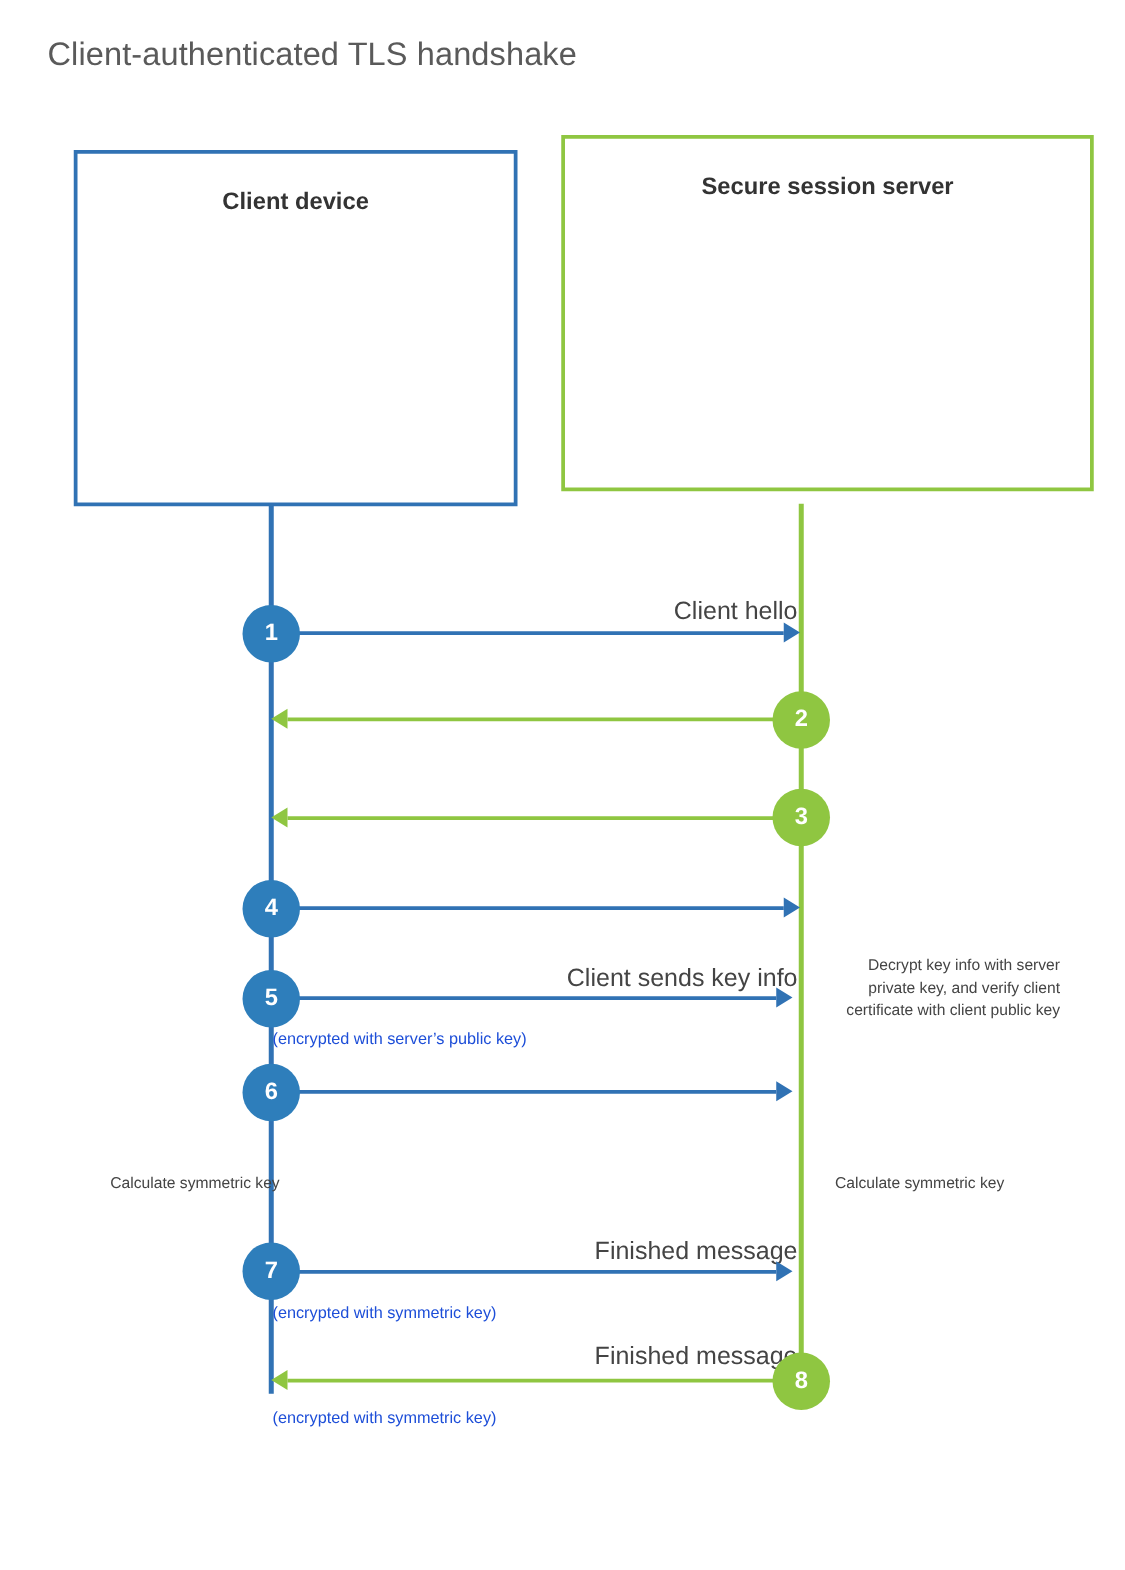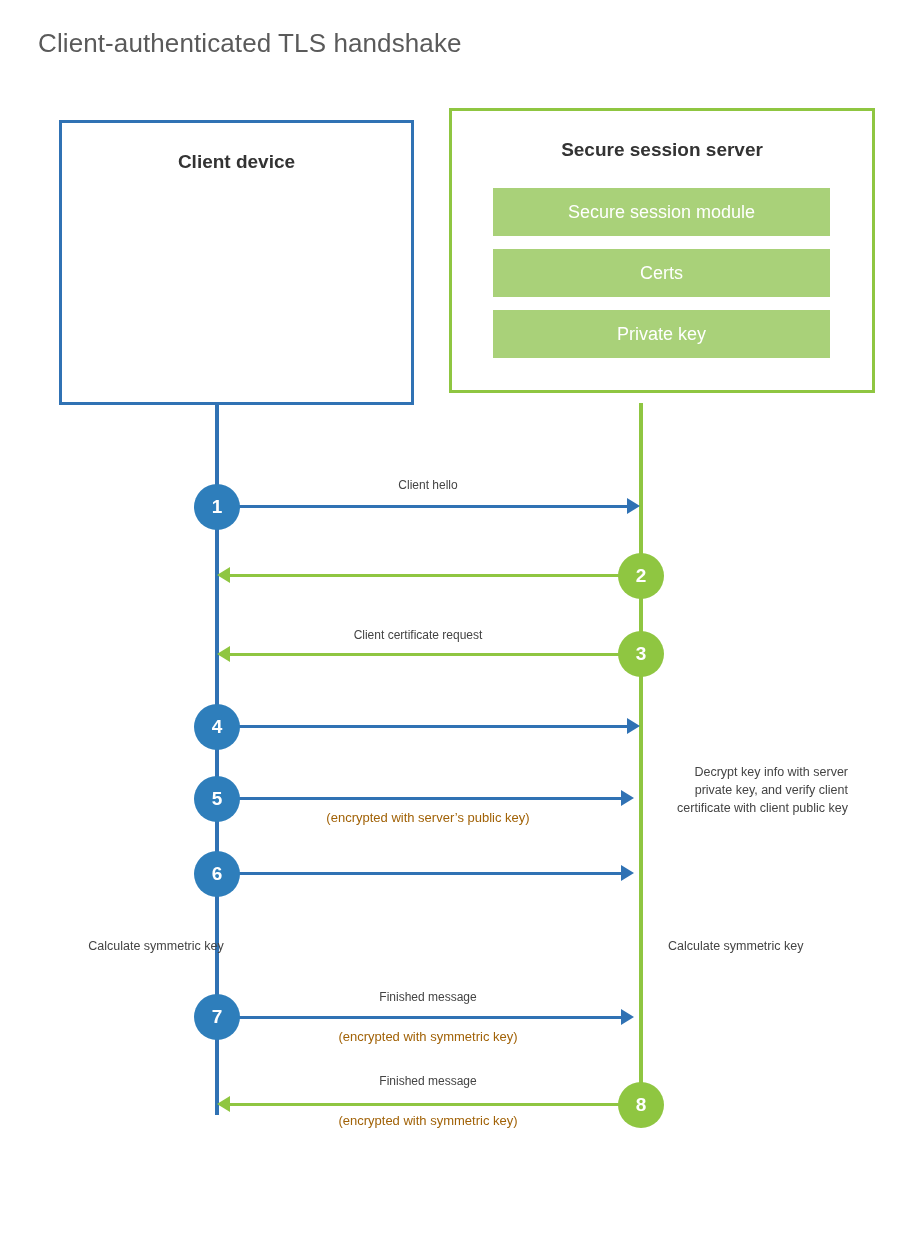--- a/index.html
+++ b/index.html
@@ -151,31 +151,32 @@
     width: 0;
     height: 0;
     border-top: 8px solid transparent;
     border-bottom: 8px solid transparent;
   }
   .arrow-head.right.blue  { border-left: 13px solid #3072b4; }
   .arrow-head.left.green  { border-right: 13px solid #8fc641; }
 
   .msg-label {
     position: absolute;
-    text-align: center;
-    font-size: 12px;
+    text-align: right;
+    font-size: 20px;
     color: #444444;
     white-space: nowrap;
   }
   .msg-sublabel {
     position: absolute;
-    text-align: center;
+    text-align: left;
     font-size: 13px;
-    color: #a16207;
+    color: #1d4ed8;
     white-space: nowrap;
+    margin-top: 13px;
   }
 
   
   .side-note {
     position: absolute;
     font-size: 12.5px;
     color: #444444;
     line-height: 1.45;
   }
   .side-note.right-note { left: 668px; width: 180px; text-align: right; }
@@ -188,48 +189,43 @@
 <div id="diagram">
 
   <div class="page-title">Client-authenticated TLS handshake</div>
 
   <div class="party-box client">
     <div class="party-title">Client device</div>
   </div>
 
   <div class="party-box server">
     <div class="party-title">Secure session server</div>
-    <div class="server-modules">
-      <div class="module-bar">Secure session module</div>
-      <div class="module-bar">Certs</div>
-      <div class="module-bar">Private key</div>
-    </div>
   </div>
 
   <div class="lifeline client-line"></div>
   <div class="lifeline server-line"></div>
 
   <div class="msg-label" style="left:218px; top:478px; width:420px;">Client hello</div>
   <div class="msg-line blue" style="left:217px; top:505px; width:410px;"></div>
   <div class="arrow-head right blue" style="left:627px; top:498px;"></div>
   <div class="step-circle blue" style="left:194px; top:484px;">1</div>
 
   <div class="msg-line green" style="left:230px; top:574px; width:390px;"></div>
   <div class="arrow-head left green" style="left:217px; top:567px;"></div>
   <div class="step-circle green" style="left:618px; top:553px;">2</div>
 
-  <div class="msg-label" style="left:218px; top:628px; width:400px;">Client certificate request</div>
   <div class="msg-line green" style="left:230px; top:653px; width:390px;"></div>
   <div class="arrow-head left green" style="left:217px; top:646px;"></div>
   <div class="step-circle green" style="left:618px; top:631px;">3</div>
 
   <div class="msg-line blue" style="left:217px; top:725px; width:410px;"></div>
   <div class="arrow-head right blue" style="left:627px; top:718px;"></div>
   <div class="step-circle blue" style="left:194px; top:704px;">4</div>
 
+  <div class="msg-label" style="left:218px; top:772px; width:420px;">Client sends key info</div>
   <div class="msg-line blue" style="left:217px; top:797px; width:404px;"></div>
   <div class="arrow-head right blue" style="left:621px; top:790px;"></div>
   <div class="msg-sublabel" style="left:218px; top:810px; width:420px;">(encrypted with server’s public key)</div>
   <div class="step-circle blue" style="left:194px; top:776px;">5</div>
 
   <div class="msg-line blue" style="left:217px; top:872px; width:404px;"></div>
   <div class="arrow-head right blue" style="left:621px; top:865px;"></div>
   <div class="step-circle blue" style="left:194px; top:851px;">6</div>
 
   <div class="side-note right-note" style="top:763px;">Decrypt key info with server private key, and verify client certificate with client public key</div>

